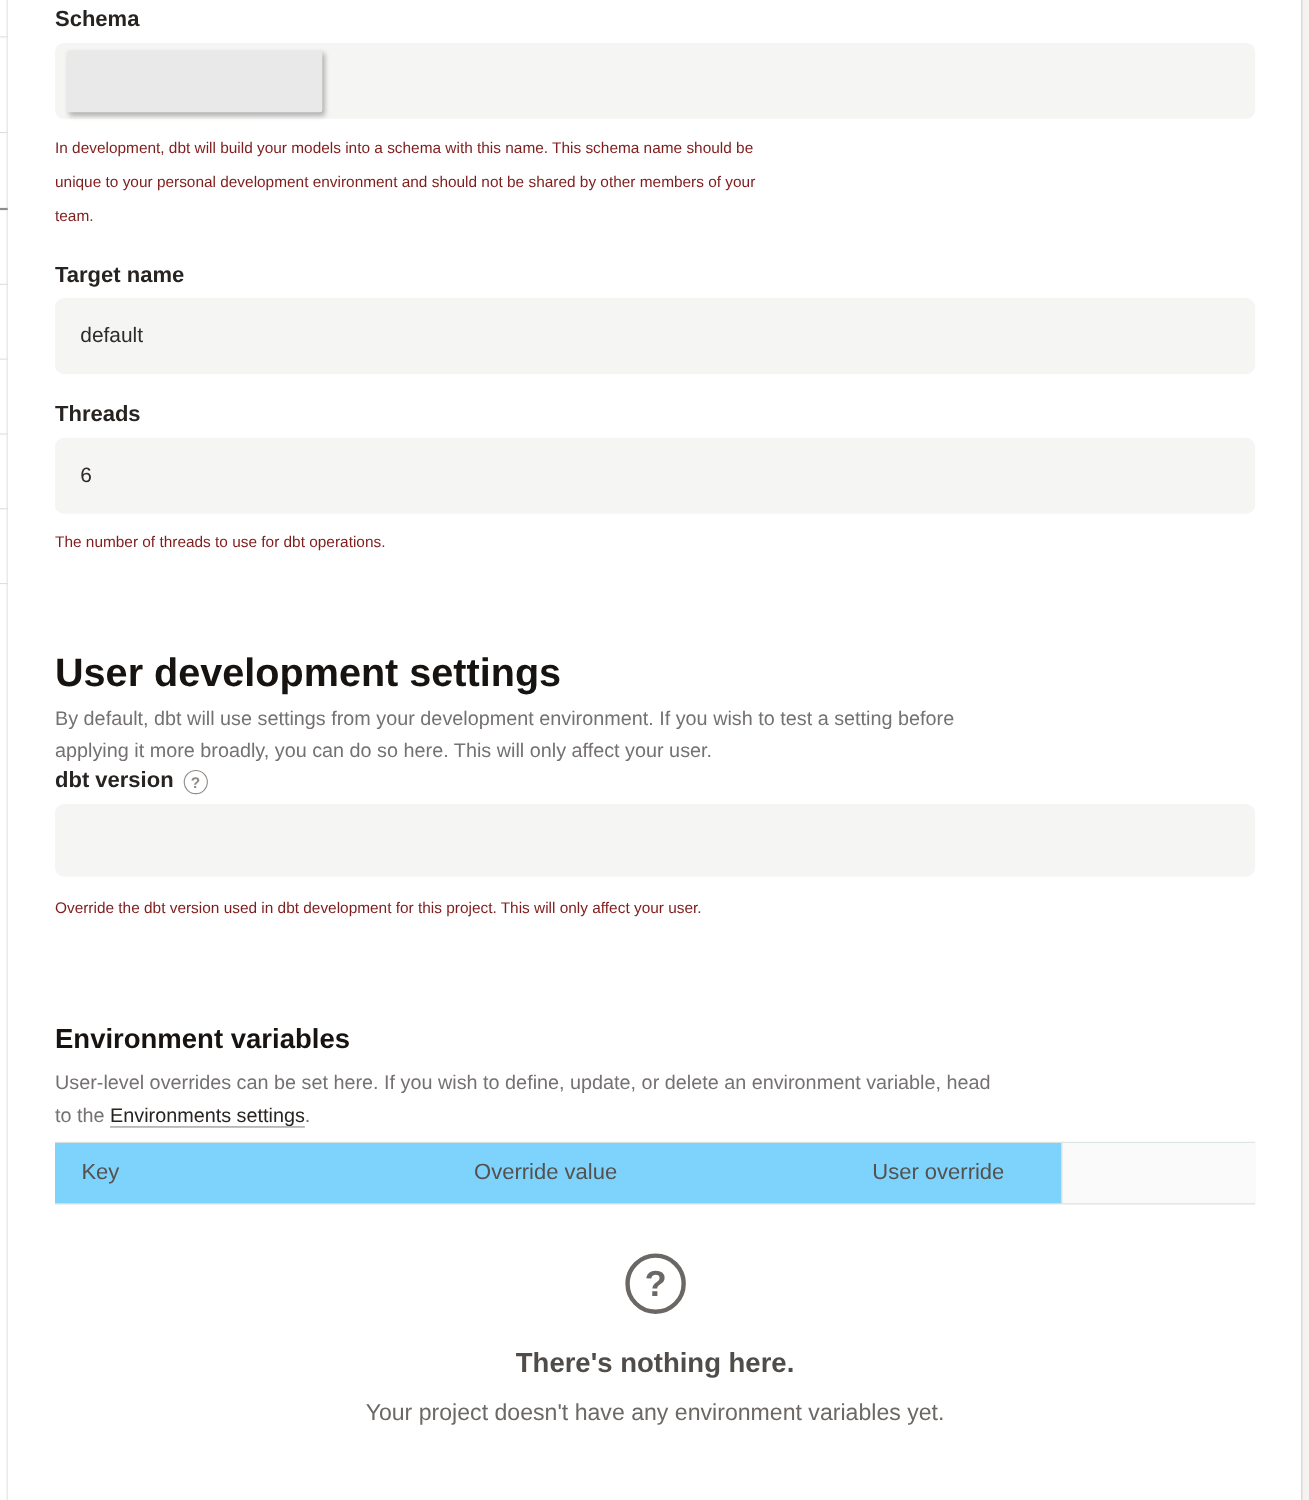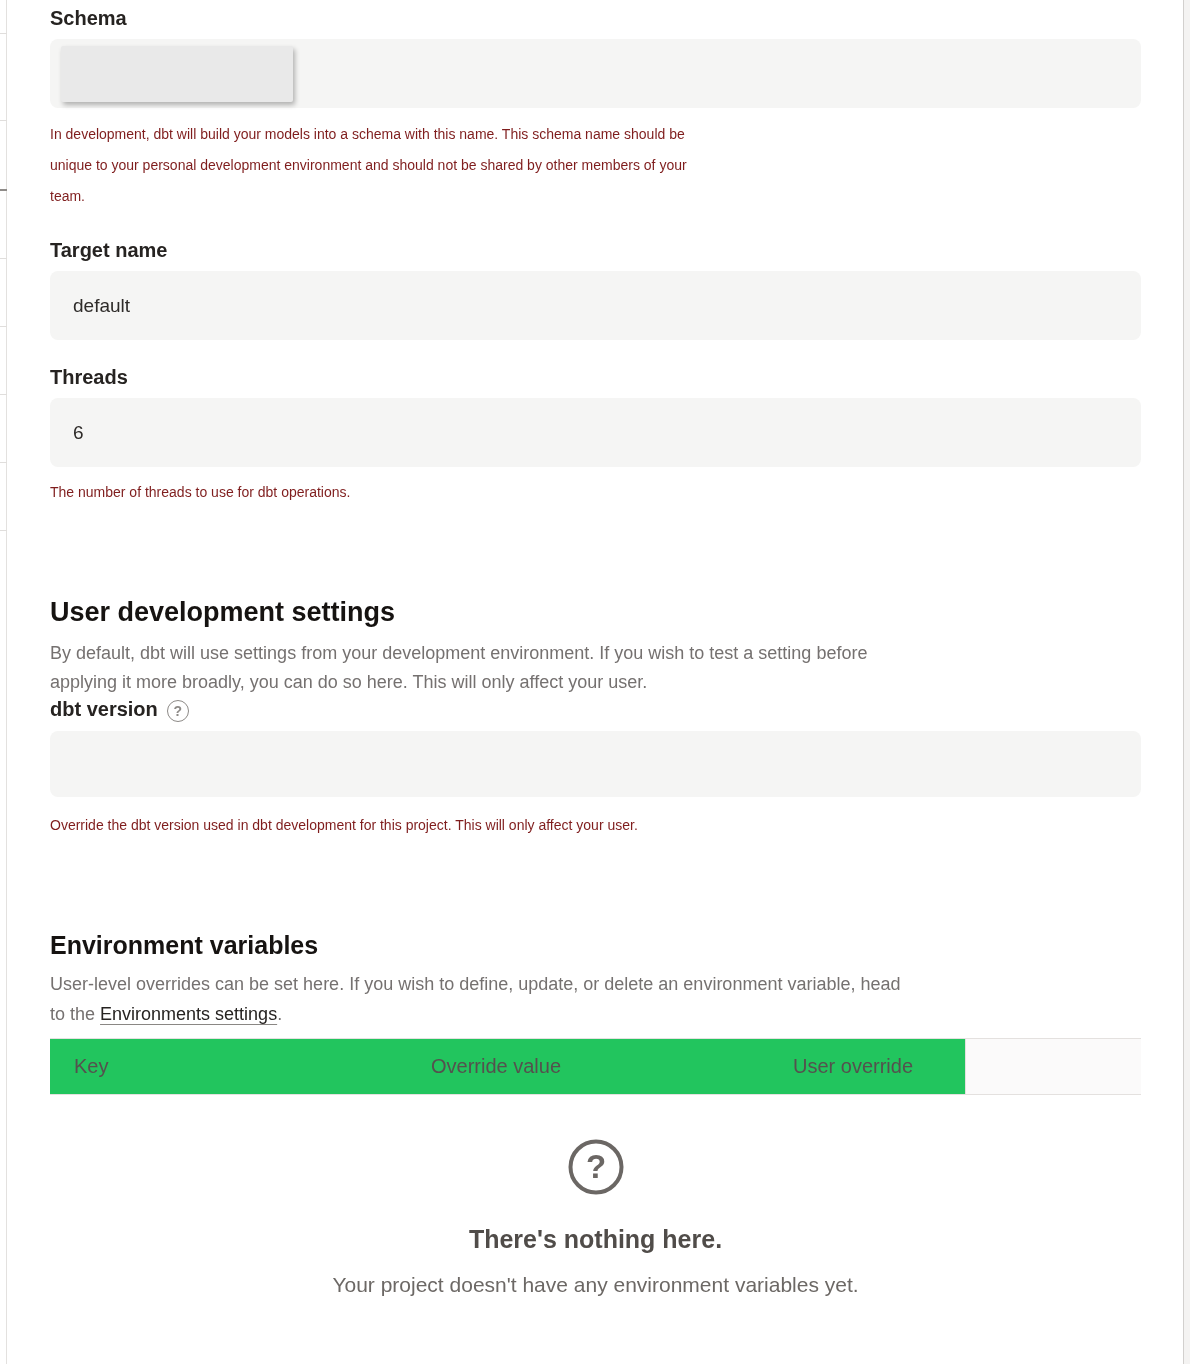--- a/index.html
+++ b/index.html
@@ -44,21 +44,21 @@
     background: #e9e9e9; border-radius: 2px;
     box-shadow: 2px 3px 5px rgba(0,0,0,0.28);
   }
 
   .help-text {
     margin-top: 11px; font-size: 14px; line-height: 31px; color: #7f1d1d;
     white-space: pre-line;
   }
 
   .h1 {
-    margin-top: 85px; font-size: 27px; line-height: 38px; font-weight: 700; color: #161311;
+    margin-top: 85px; font-size: 36px; line-height: 38px; font-weight: 700; color: #161311;
   }
   .h2 {
     margin-top: 88px; font-size: 25px; line-height: 33px; font-weight: 700; color: #161311;
   }
   .section-desc {
     margin-top: 8px; font-size: 18px; line-height: 29px; color: #757170;
     white-space: pre-line;
   }
   .section-desc a {
     color: #262321; text-decoration: underline; text-underline-offset: 4px;
@@ -66,21 +66,21 @@
   }
 
   .help-icon {
     display: inline-flex; align-items: center; justify-content: center;
     width: 22px; height: 22px; border: 1.5px solid #8d8a87; border-radius: 50%;
     font-size: 14px; font-weight: 600; color: #8d8a87; margin-top: 2px;
     cursor: default;
   }
 
   .env-table { margin-top: 9px; border-top: 1px solid #e4e1df; border-bottom: 1px solid #e4e1df; }
-  .env-table .hrow { display: flex; height: 55px; align-items: stretch; background: #22c55e; }
+  .env-table .hrow { display: flex; height: 55px; align-items: stretch; background: #7dd3fc; }
   .env-table .hcell {
     display: flex; align-items: center; padding-left: 24px;
     font-size: 20px; color: #55514e; font-weight: 400;
   }
   .env-table .c-key { width: 357px; }
   .env-table .c-inherited { width: 362px; }
   .env-table .c-override { width: 196px; }
   .env-table .c-actions { flex: 1; background: #fbfafa; border-left: 1px solid #e4e1df; }
 
   .empty-state { text-align: center; }

